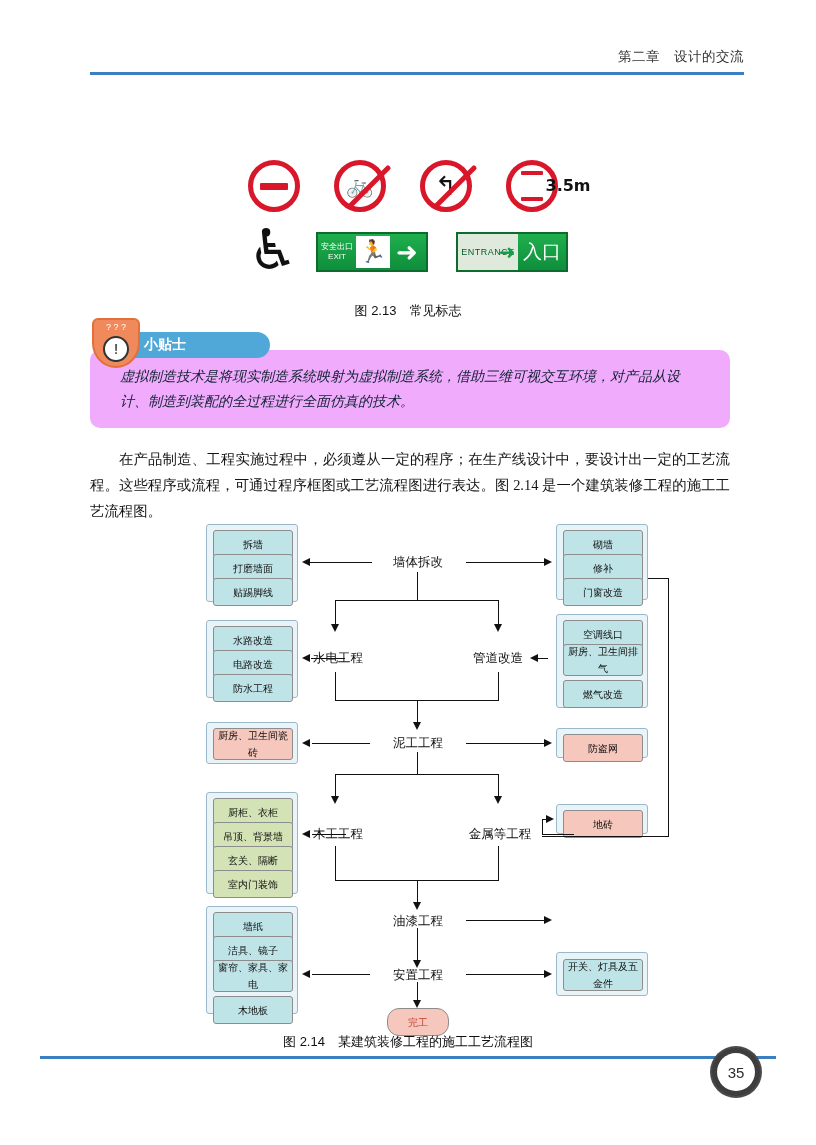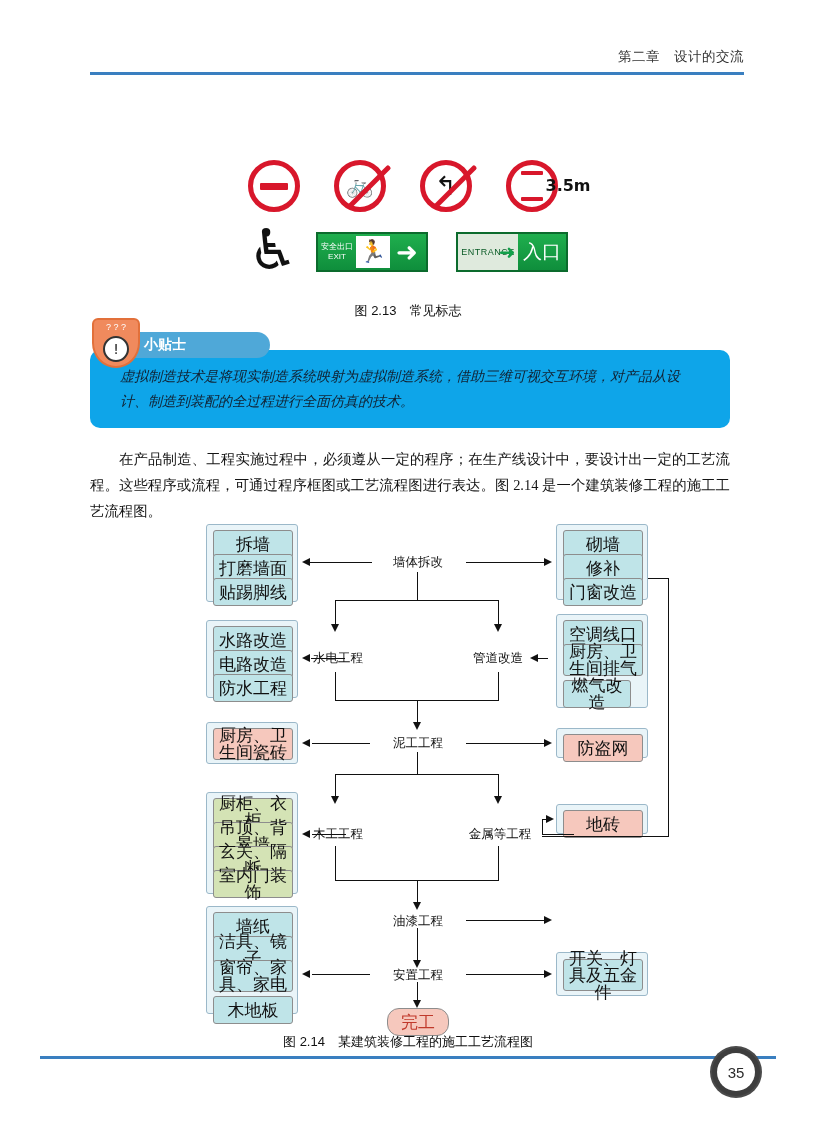--- a/index.html
+++ b/index.html
@@ -212,21 +212,21 @@
   #cap213 { top: 302px; left: 0; }
   #cap214 { top: 1033px; left: 0; }
 
   
   .tipbox {
     position: absolute;
     left: 90px;
     top: 350px;
     width: 640px;
     height: 78px;
-    background: #0ea5e9;
+    background: #f0abfc;
     border-radius: 10px;
   }
   .tip-text {
     position: absolute;
     left: 30px;
     top: 14px;
     right: 24px;
     font-size: 14px;
     line-height: 25px;
     font-style: italic;
@@ -295,21 +295,21 @@
     left: 90px;
     top: 524px;
     width: 640px;
     height: 505px;
   }
   .node {
     position: absolute;
     box-sizing: border-box;
     border: 1px solid #8d8d8d;
     border-radius: 3px;
-    font-size: 17px;
+    font-size: 10px;
     line-height: 17px;
     text-align: center;
     display: flex;
     align-items: center;
     justify-content: center;
     color: #111;
     font-family: "Liberation Sans", sans-serif;
     padding: 13px 2px;
   }
   .grp {
@@ -490,21 +490,21 @@
       <div class="node cyan" style="left:6px; top:29px; width:80px; height:20px;">电路改造</div>
       <div class="node cyan" style="left:6px; top:53px; width:80px; height:20px;">防水工程</div>
     </div>
 
     <div class="center-label" style="left:212px; top:126px; width:72px;">水电工程</div>
     <div class="center-label" style="left:372px; top:126px; width:72px;">管道改造</div>
 
     <div class="grp" style="left:466px; top:90px; width:92px; height:94px;">
       <div class="node cyan" style="left:6px; top:5px; width:80px; height:20px;">空调线口</div>
       <div class="node cyan" style="left:6px; top:29px; width:80px; height:32px;">厨房、卫生间排气</div>
-      <div class="node cyan" style="left:6px; top:65px; width:68px; height:20px;">燃气改造</div>
+      <div class="node cyan" style="left:6px; top:65px; width:80px; height:20px;">燃气改造</div>
     </div>
 
     <div class="ln hl" style="left:212px; top:134px; width:0px;"></div>
     <div class="ln hl" style="left:220px; top:134px; width:0;"></div>
     <div class="ln hl" style="left:220px; top:134px; width:0px;"></div>
     <div class="ln hl" style="left:221px; top:134px; width:0px;"></div>
 
     <div class="ln hl" style="left:220px; top:134px; width:0;"></div>
     <div class="ln hl" style="left:216px; top:134px; width:0;"></div>
 

